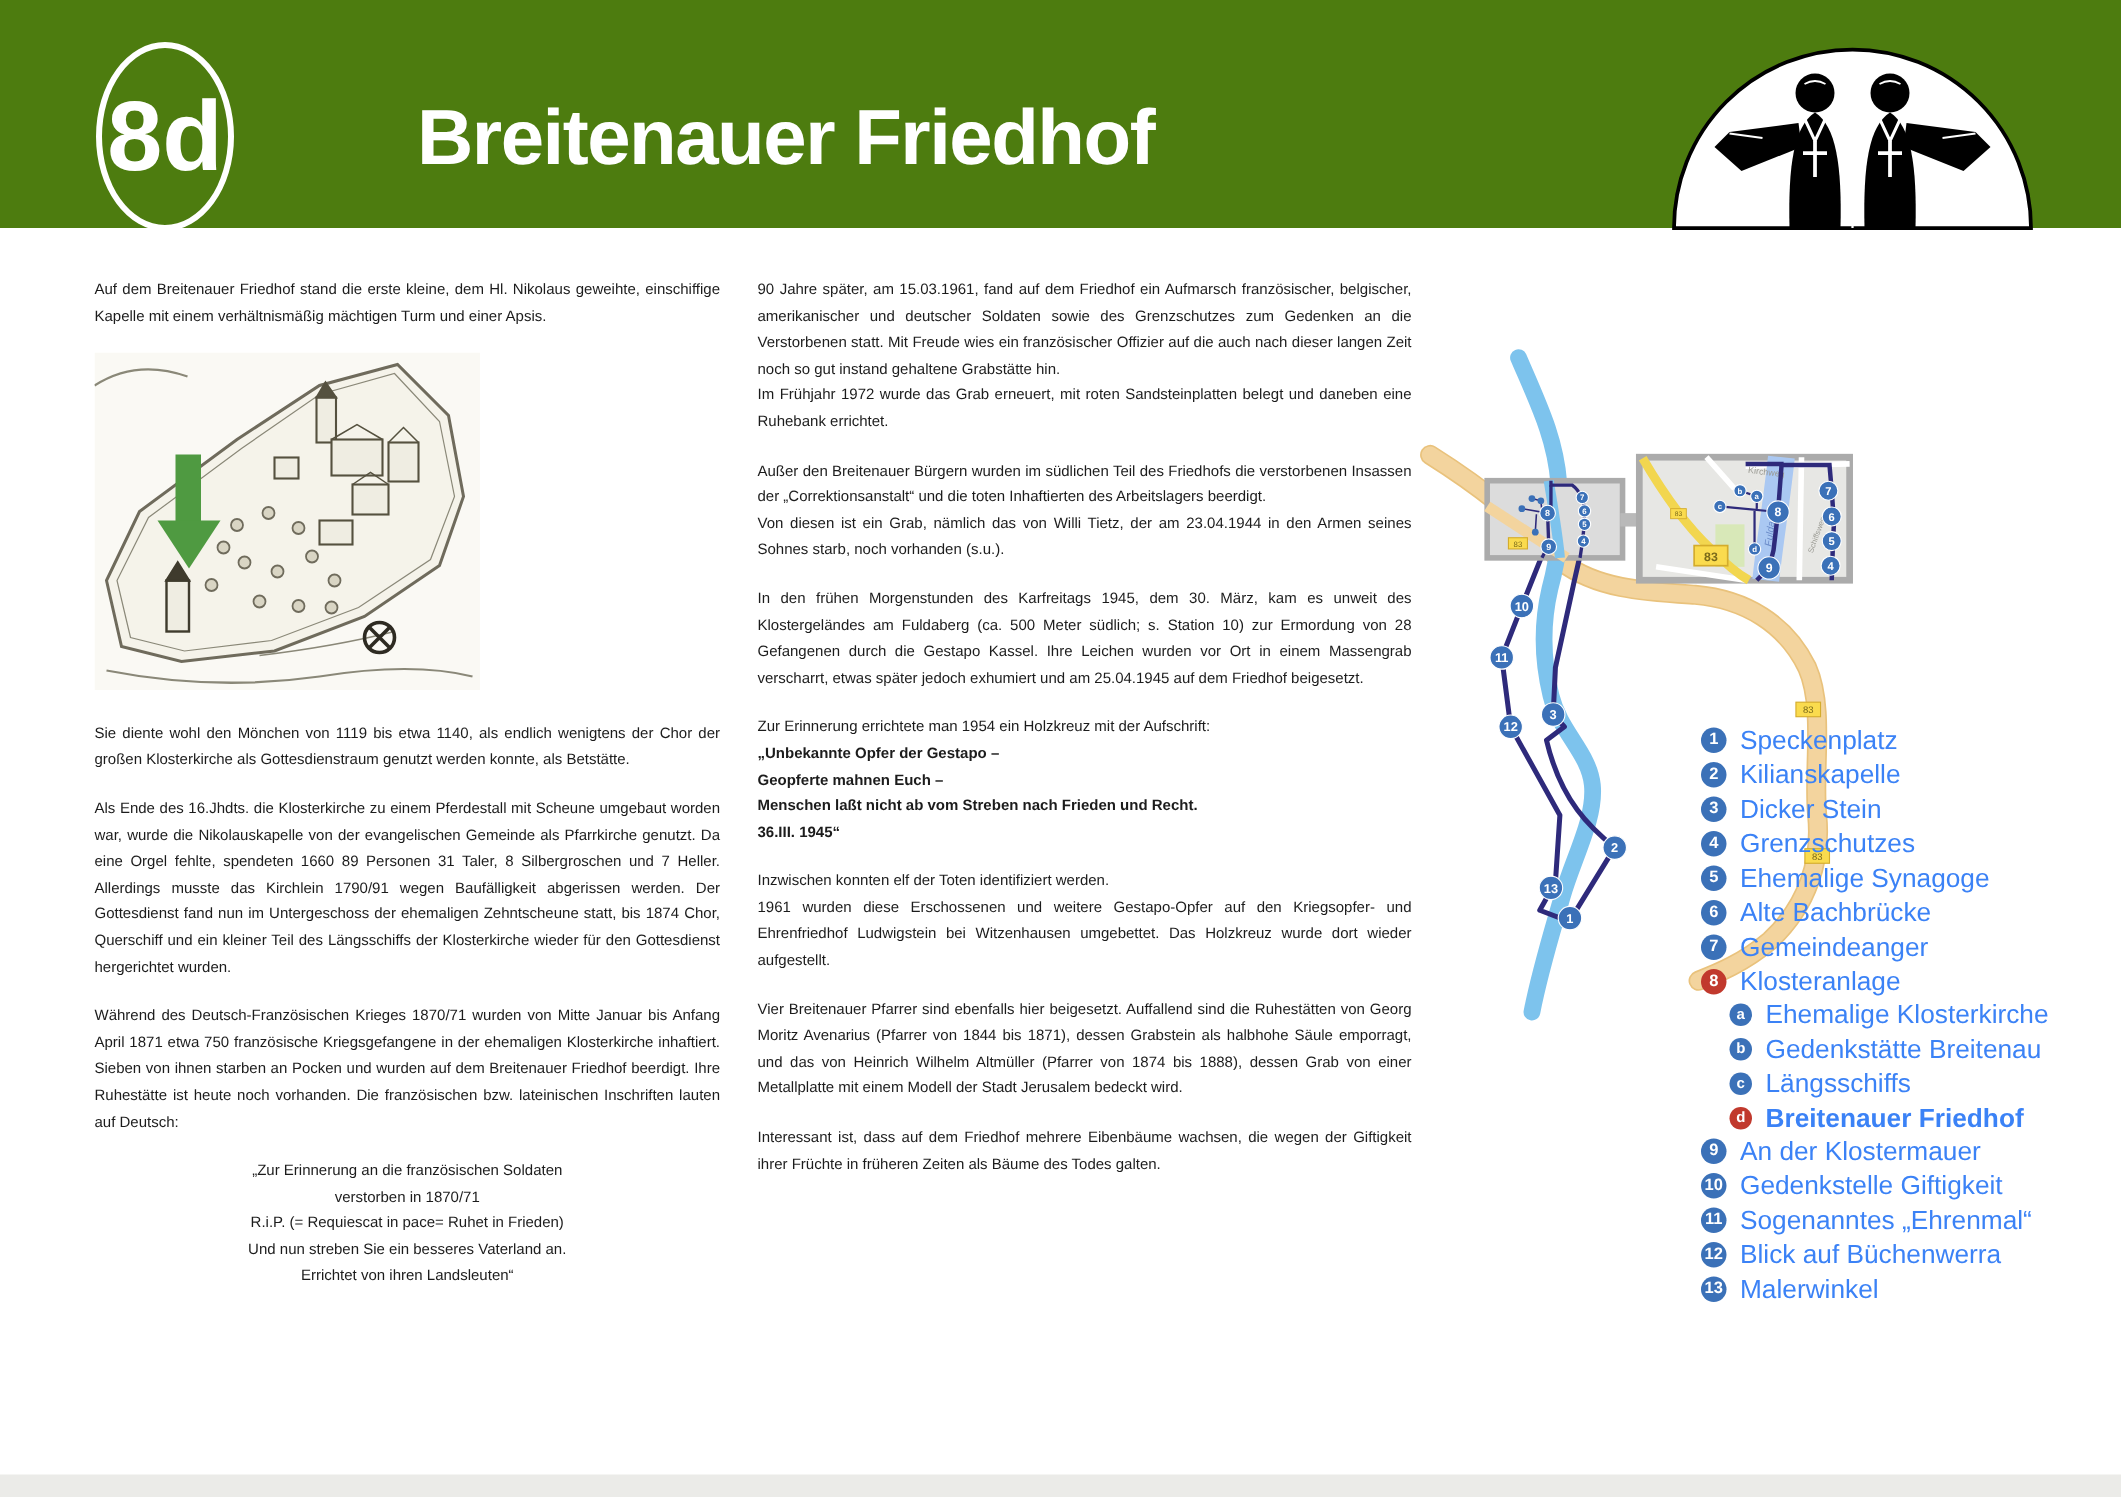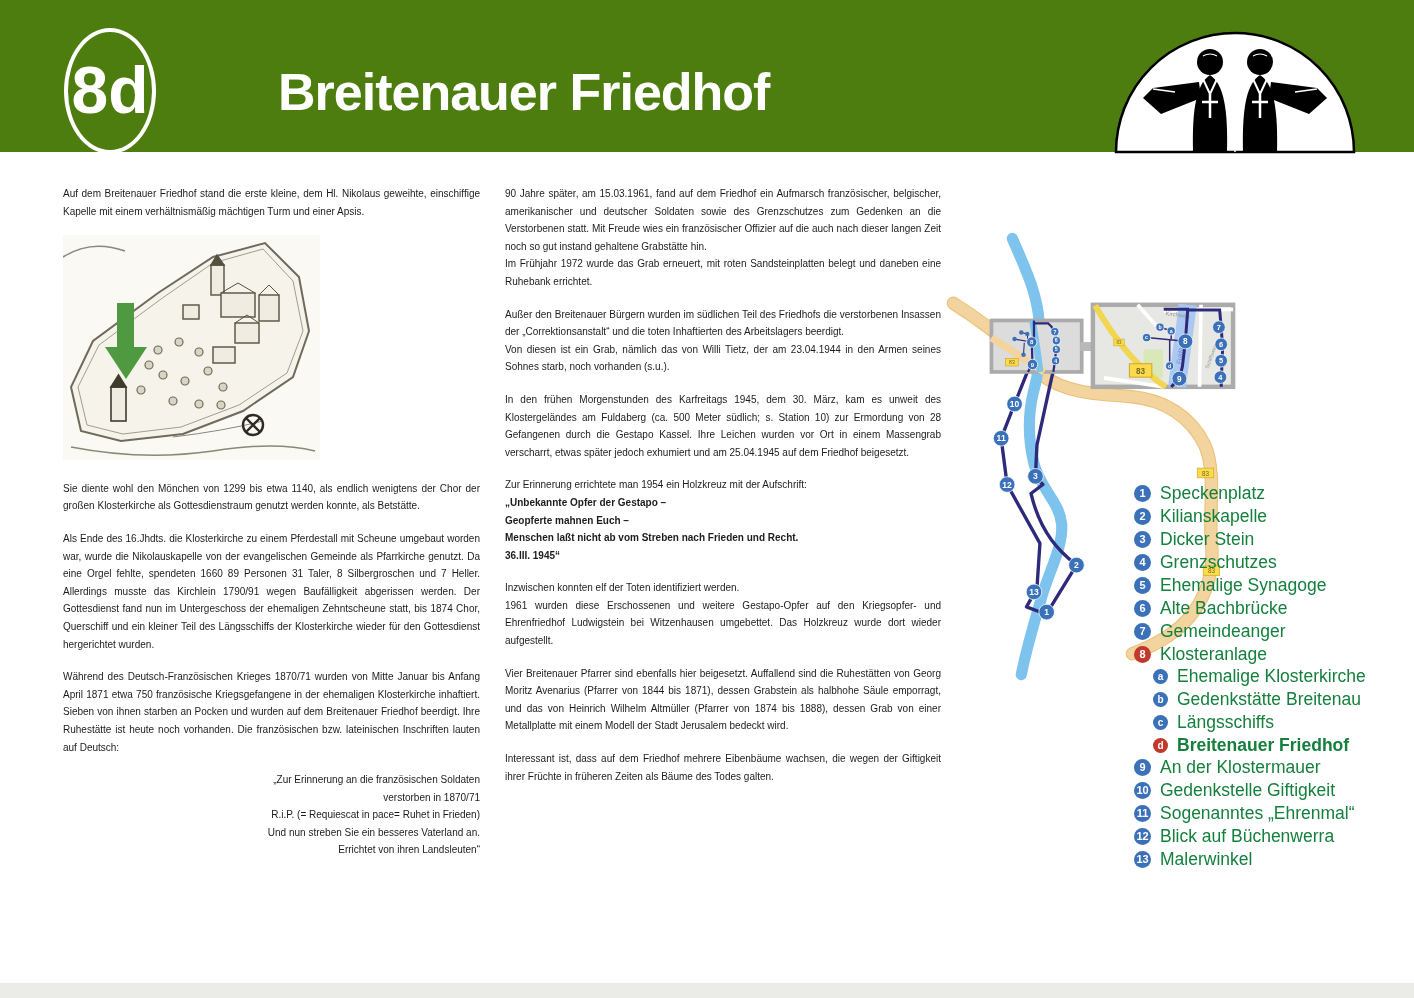--- a/index.html
+++ b/index.html
@@ -27,34 +27,34 @@
     position:absolute;left:278px;top:62px;
     font-size:52px;font-weight:bold;color:#ffffff;letter-spacing:-1px;
   }
   .logo{position:absolute;left:1113px;top:22px;}
   
   .col{position:absolute;top:185px;font-size:10px;line-height:17.6px;text-align:justify;}
   .col-left{left:63px;width:417px;}
   .col-mid{left:505px;width:436px;}
   .para{white-space:pre-line;margin:0 0 15px 0;}
   .para.bold{font-weight:bold;margin-top:0;}
-  .quote{white-space:pre-line;margin:6px 0 0 0;text-align:right;}
+  .quote{white-space:pre-line;margin:6px 0 0 0;text-align:center;}
   .illustration{margin:8px 0 14px 0;}
   
   #mapsvg{position:absolute;left:940px;top:225px;}
   .legend{position:absolute;left:0;top:0;width:1414px;height:998px;pointer-events:none;}
   .leg-row{position:absolute;display:flex;align-items:center;height:22px;}
   .leg-dot{
     width:17px;height:17px;border-radius:50%;background:#3b71b8;color:#fff;
     font-size:11px;font-weight:bold;display:flex;align-items:center;justify-content:center;
     flex:0 0 17px;
   }
   .leg-row.sub .leg-dot{width:15px;height:15px;flex:0 0 15px;font-size:10px;}
   .leg-dot.red{background:#c1392d;}
-  .leg-label{margin-left:9px;font-size:17.5px;color:#15803d;white-space:nowrap;}
+  .leg-label{margin-left:9px;font-size:17.5px;color:#3b82f6;white-space:nowrap;}
   .leg-label.bold{font-weight:bold;}
   .footer-strip{
     position:absolute;left:0;top:983px;width:1414px;height:15px;background:#ebebe8;
   }
 </style>
 </head>
 <body>
 
 <div class="header">
   <div class="badge-ellipse">
@@ -145,21 +145,21 @@
         <path d="M183,183 L197,197 M197,183 L183,197"></path>
       </g>
 
       <g fill="#4f9a41">
         <rect x="54" y="68" width="17" height="46"></rect>
         <path d="M42,112 L84,112 L63,144 Z"></path>
       </g>
     </svg>
   </div>
 
-  <p class="para">Sie diente wohl den Mönchen von 1299 bis etwa 1140, als endlich wenigtens der Chor der großen Klosterkirche als Gottesdienstraum genutzt werden konnte, als Betstätte.</p>
+  <p class="para">Sie diente wohl den Mönchen von 1119 bis etwa 1140, als endlich wenigtens der Chor der großen Klosterkirche als Gottesdienstraum genutzt werden konnte, als Betstätte.</p>
   <p class="para">Als Ende des 16.Jhdts. die Klosterkirche zu einem Pferdestall mit Scheune umgebaut worden war, wurde die Nikolauskapelle von der evangelischen Gemeinde als Pfarrkirche genutzt. Da eine Orgel fehlte, spendeten 1660 89 Personen 31 Taler, 8 Silbergroschen und 7 Heller. Allerdings musste das Kirchlein 1790/91 wegen Baufälligkeit abgerissen werden. Der Gottesdienst fand nun im Untergeschoss der ehemaligen Zehntscheune statt, bis 1874 Chor, Querschiff und ein kleiner Teil des Längsschiffs der Klosterkirche wieder für den Gottesdienst hergerichtet wurden.</p>
   <p class="para">Während des Deutsch-Französischen Krieges 1870/71 wurden von Mitte Januar bis Anfang April 1871 etwa 750 französische Kriegsgefangene in der ehemaligen Klosterkirche inhaftiert. Sieben von ihnen starben an Pocken und wurden auf dem Breitenauer Friedhof beerdigt. Ihre Ruhestätte ist heute noch  vorhanden. Die französischen bzw. lateinischen Inschriften lauten auf Deutsch:</p>
   <p class="quote">„Zur Erinnerung an die französischen Soldaten
 verstorben in 1870/71
 R.i.P. (= Requiescat in pace= Ruhet in Frieden)
 Und nun streben Sie ein besseres Vaterland an.
 Errichtet von ihren Landsleuten“</p>
 </div>
 
 <div class="col col-mid">

